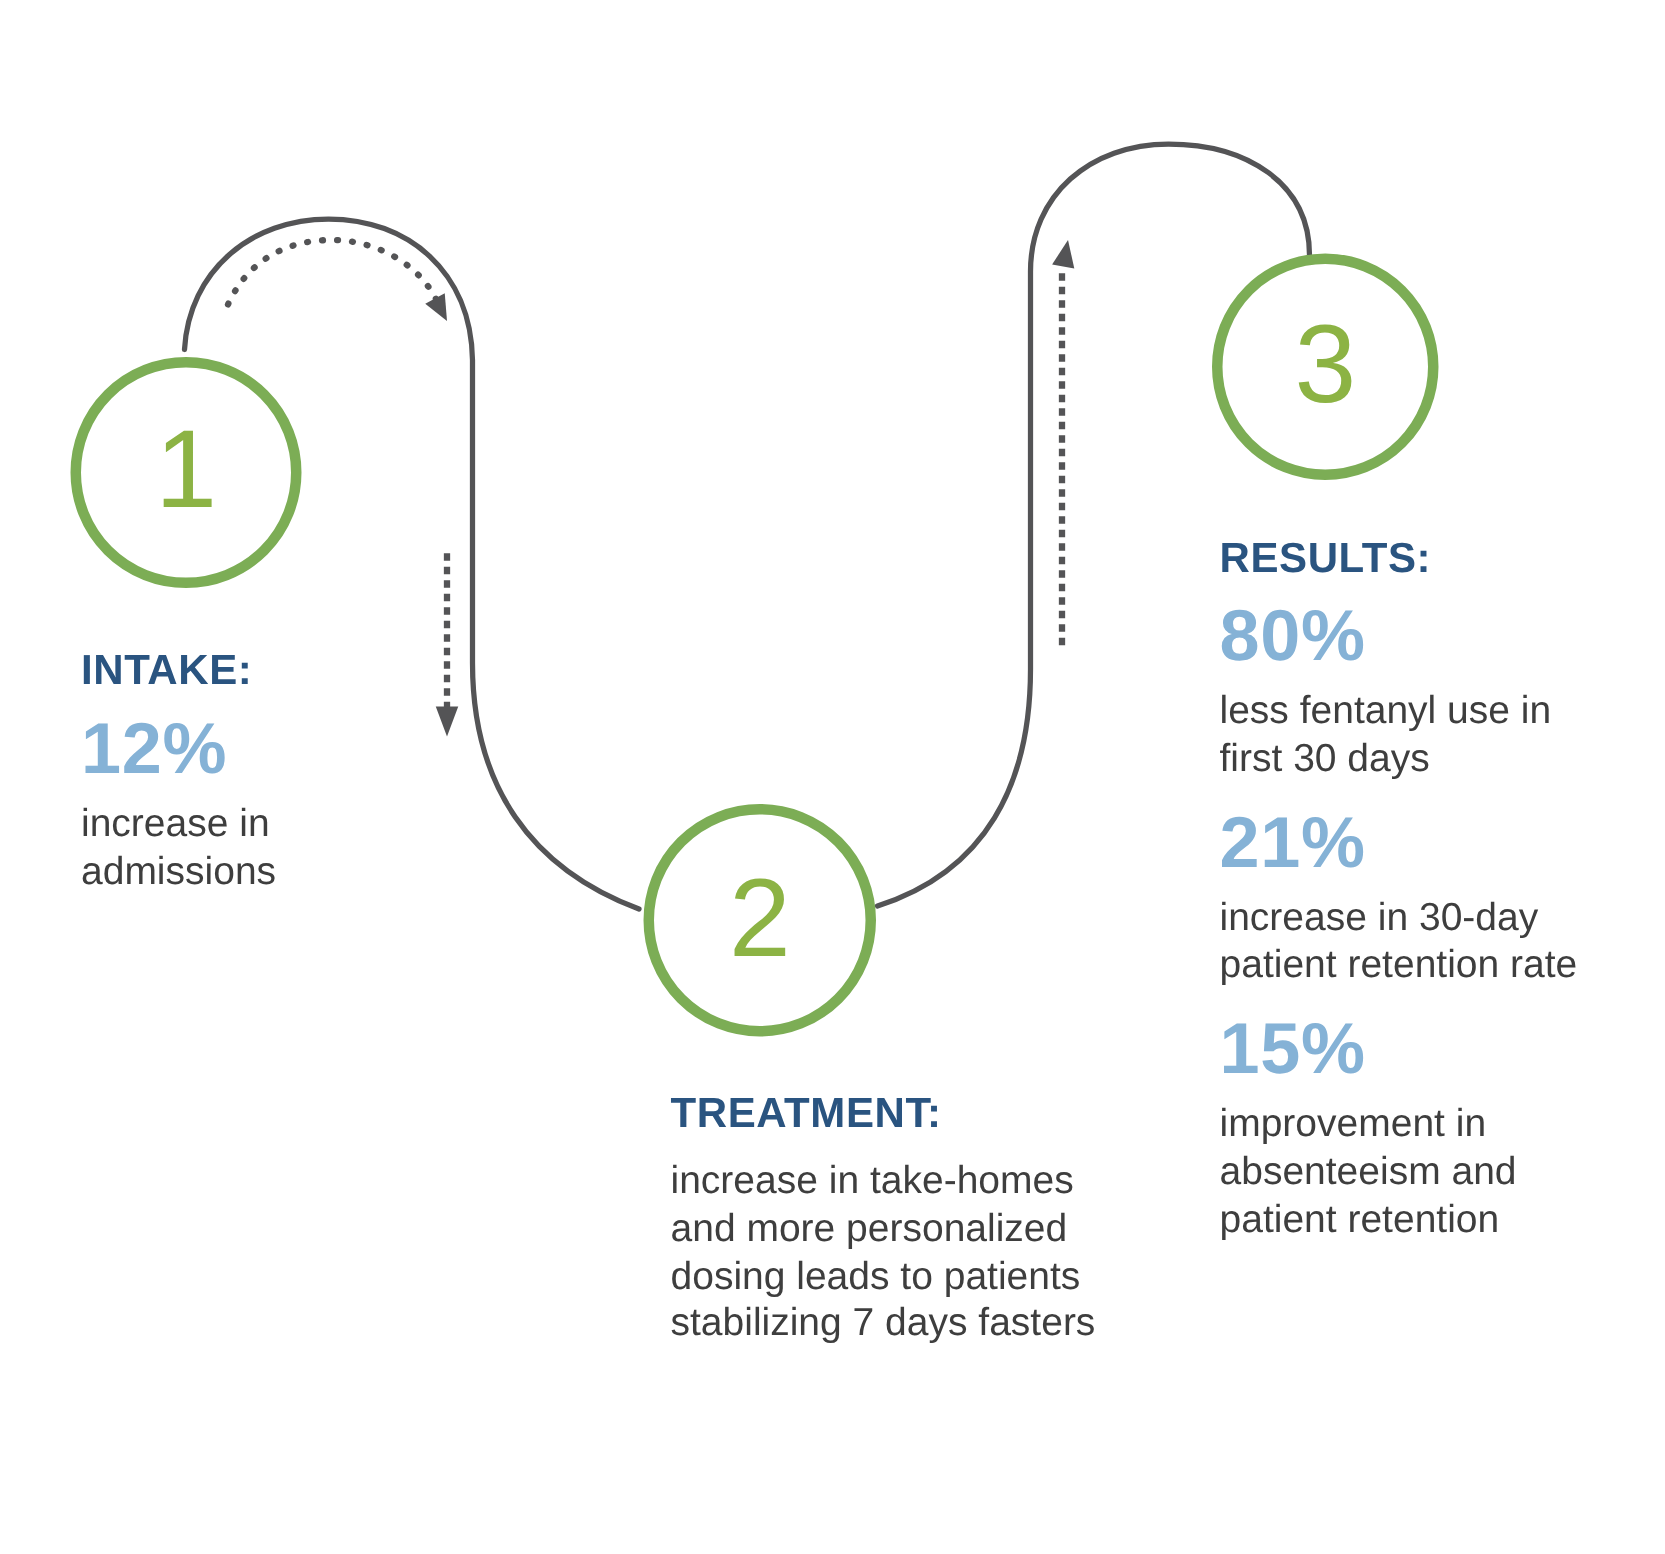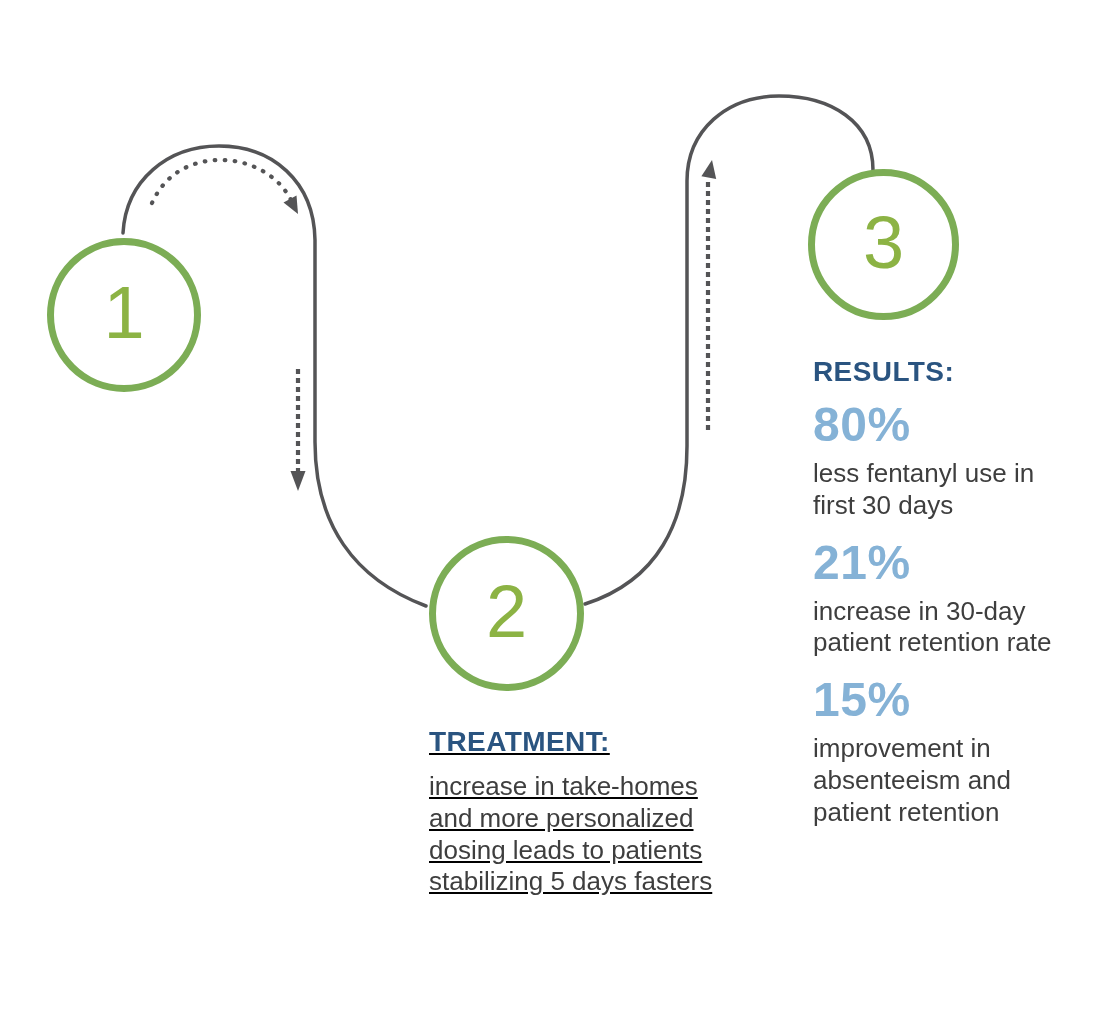--- a/index.html
+++ b/index.html
@@ -21,21 +21,21 @@
   .step-circle .num {
     font-size: 74px; font-weight: 300; color: #8CB344; line-height: 1;
     transform: translateY(-2px);
   }
   .c1 { left: 47px;  top: 238px; width: 154px; height: 154px; }
   .c2 { left: 429px; top: 536px; width: 155px; height: 155px; }
   .c3 { left: 808px; top: 169px; width: 151px; height: 151px; }
 
   .block { position: absolute; }
   .b1 { left: 54px;  top: 431px; width: 285px; }
-  .b2 { left: 429px; top: 726px; width: 365px; text-decoration: underline; }
+  .b2 { left: 447px; top: 726px; width: 365px; }
   .b3 { left: 813px; top: 356px; width: 300px; }
 
   .step-label {
     font-size: 28px; font-weight: 800; color: #2A5480;
     letter-spacing: 0.4px; line-height: 1.15; margin-bottom: 13px;
   }
   .stat { margin-bottom: 17px; }
   .stat-value {
     font-size: 48px; font-weight: 800; color: #85B2D6;
     line-height: 1.0; margin-bottom: 9px; letter-spacing: 0.5px;
@@ -69,28 +69,36 @@
   <div class="step-circle c1">
     <span class="num">1</span>
   </div>
   <div class="step-circle c2">
     <span class="num">2</span>
   </div>
   <div class="step-circle c3">
     <span class="num">3</span>
   </div>
 
+  <div class="block b1">
+    <div class="step-label">INTAKE:</div>
+    <div class="stat">
+      <div class="stat-value">12%</div>
+      <div class="stat-desc">increase in
+admissions</div>
+    </div>
+  </div>
 
   <div class="block b2">
     <div class="step-label">TREATMENT:</div>
     <div class="stat">
       <div class="stat-desc">increase in take-homes
 and more personalized
 dosing leads to patients
-stabilizing 5 days fasters</div>
+stabilizing 7 days fasters</div>
     </div>
   </div>
 
   <div class="block b3">
     <div class="step-label">RESULTS:</div>
     <div class="stat">
       <div class="stat-value">80%</div>
       <div class="stat-desc">less fentanyl use in
 first 30 days</div>
     </div>

